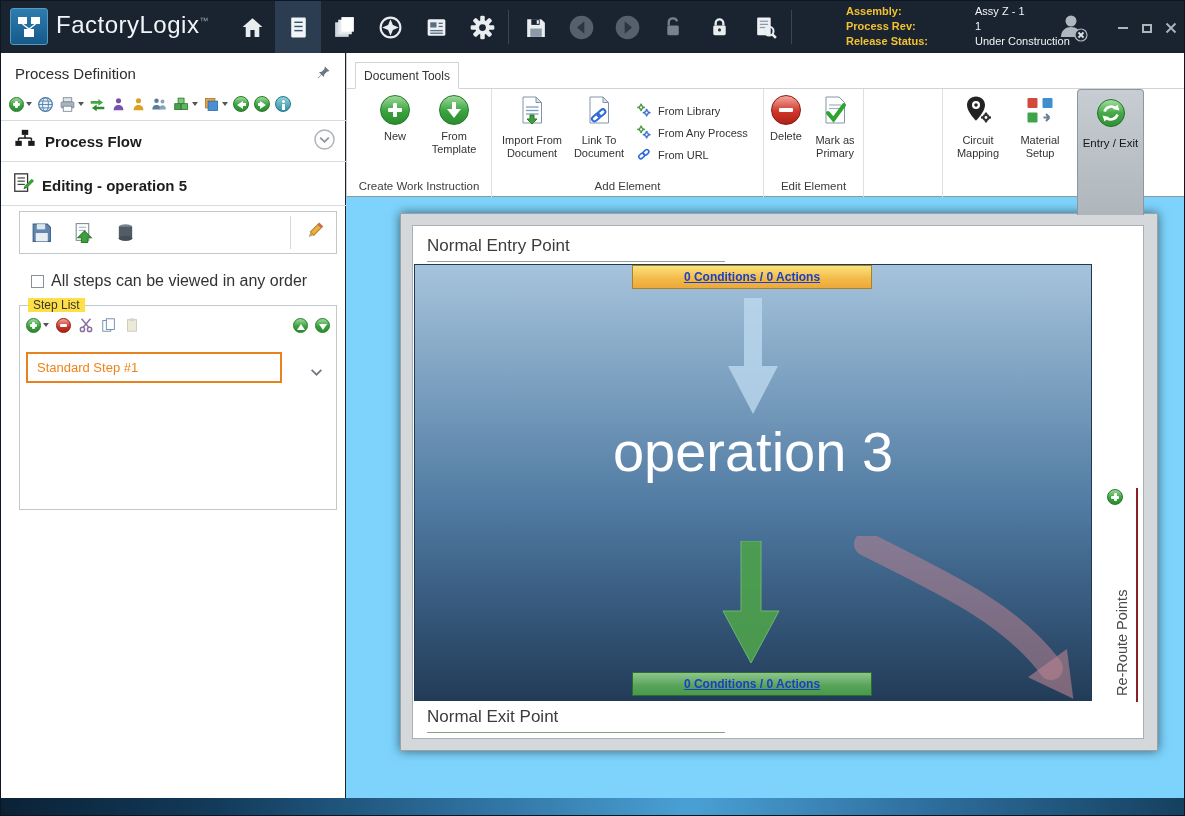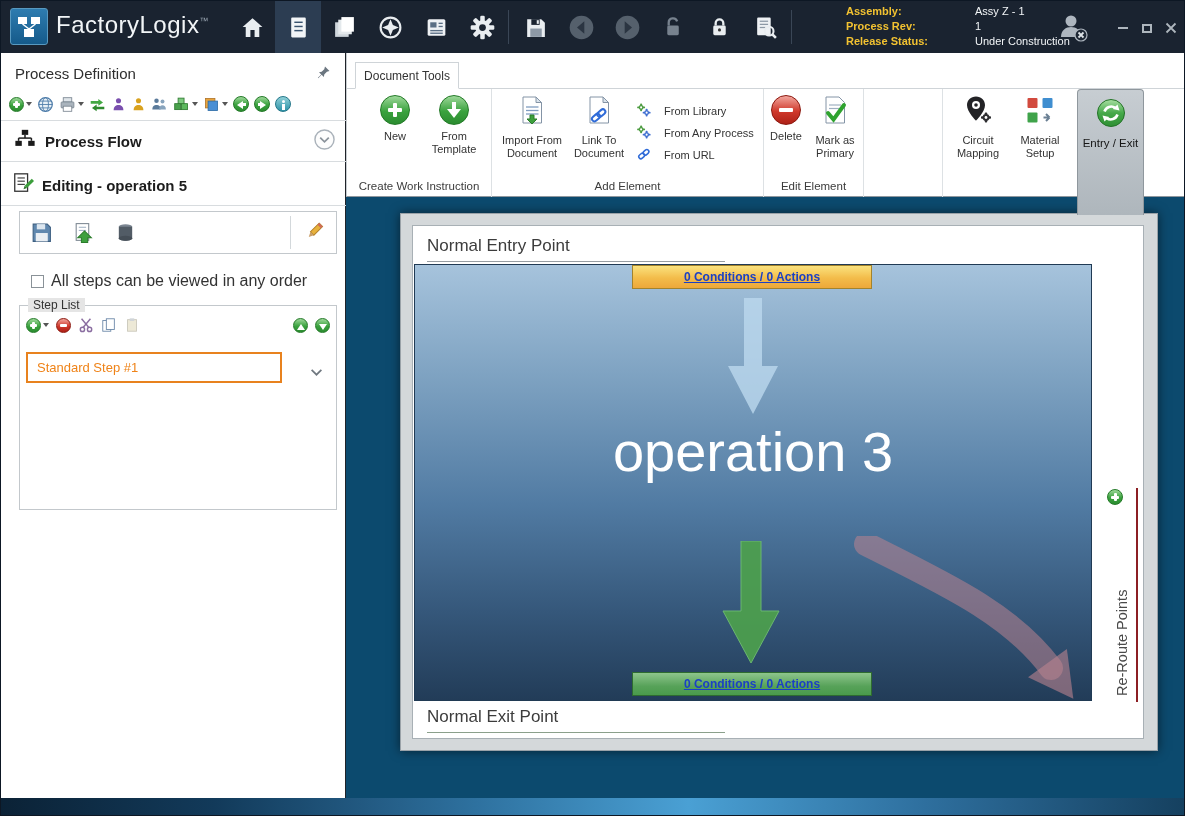--- a/index.html
+++ b/index.html
@@ -42,21 +42,21 @@
   .edit-row .ic { margin-left:11px; }
   .edit-label { margin-left:8px; font-size:15px; font-weight:bold; color:#1d1d1d; }
   .edit-toolbar { position:absolute; left:18px; top:158px; width:318px; height:43px; border:1px solid #c3c8cc; display:flex; align-items:center; }
   .edit-toolbar .tbi { width:42px; display:flex; justify-content:center; cursor:pointer; }
   .edit-toolbar .vsep { position:absolute; left:270px; top:4px; bottom:4px; width:1px; background:#d3d8db; }
   .edit-toolbar .pencil { position:absolute; left:284px; cursor:pointer; }
   .cb-row { position:absolute; left:30px; top:219px; display:flex; align-items:center; gap:7px; }
   .cb { width:13px; height:13px; border:1px solid #8a9298; background:#fff; cursor:pointer; }
   .cb-label { font-size:16px; color:#333; }
   .fieldset { position:absolute; left:18px; top:252px; width:318px; height:205px; border:1px solid #c3c8cc; }
-  .fs-legend { position:absolute; left:8px; top:-8px; background:#e5e5e5; padding:0 5px; font-size:12px; color:#333; }
+  .fs-legend { position:absolute; left:8px; top:-8px; background:#fde047; padding:0 5px; font-size:12px; color:#333; }
   .sl-toolbar { position:absolute; left:6px; right:6px; top:9px; height:20px; display:flex; align-items:center; gap:7px; }
   .sl-spring { flex:1; }
   .step-item { position:absolute; left:6px; top:46px; width:256px; height:31px; border:2px solid #e8821e; background:#fff; display:flex; align-items:center; cursor:pointer; }
   .step-item span { margin-left:9px; font-size:13px; color:#ef8318; }
   .step-chev { position:absolute; left:290px; top:57px; cursor:pointer; }
   
   .circ { border-radius:50%; position:relative; display:inline-block; flex:none; }
   .circ.g { background:linear-gradient(180deg,#9ed89a,#3aa23e 55%,#2b8c30); border:1px solid #237a27; }
   .circ.r { background:linear-gradient(180deg,#f2a79e,#cf382b 55%,#ae2117); border:1px solid #8c170e; }
   .circ.t { background:linear-gradient(180deg,#8fd0d8,#2f93a8); border:1px solid #23778a; }
@@ -72,28 +72,28 @@
   .caret { display:inline-block; width:0; height:0; border-left:3.5px solid transparent; border-right:3.5px solid transparent; border-top:4px solid #555; margin-left:2px; }
   
   .ribbon { position:absolute; left:345px; top:52px; width:840px; height:144px; background:#fff; border-bottom:1px solid #8f979e; border-left:1px solid #c8cdd1; }
   .tabline { position:absolute; left:0; right:0; top:35px; border-top:1px solid #cfd4d8; }
   .ribbon-tab { position:absolute; left:8px; top:9px; width:104px; height:27px; background:#fff; border:1px solid #cfd4d8; border-bottom:1px solid #fff; z-index:2; display:flex; align-items:center; justify-content:center; font-size:12px; color:#333; cursor:pointer; }
   .rgroup { position:absolute; top:36px; height:108px; border-right:1px solid #dde1e4; }
   .rgroup-label { position:absolute; bottom:5px; left:0; right:0; text-align:center; font-size:11.5px; color:#3c3c3c; }
   .rbtn { position:absolute; top:6px; display:flex; flex-direction:column; align-items:center; cursor:pointer; }
   .rbtn .lbl { margin-top:5px; font-size:11px; line-height:12.5px; color:#333; text-align:center; }
   .rmenu { position:absolute; left:145px; top:14px; display:flex; flex-direction:column; gap:6px; }
-  .rmenu-item { display:flex; align-items:center; gap:13px; font-size:11px; color:#333; cursor:pointer; }
+  .rmenu-item { display:flex; align-items:center; gap:7px; font-size:11px; color:#333; cursor:pointer; }
   .rtools { position:absolute; left:595px; top:36px; width:135px; height:108px; border-left:1px solid #dde1e4; }
   
   .entry-tab { position:absolute; left:1076px; top:88px; width:67px; height:126px; background:linear-gradient(180deg,#c7cdd2,#aeb6bc); border:1px solid #8f979d; border-bottom:none; border-radius:4px 4px 0 0; z-index:6; cursor:pointer; }
   .entry-tab .ic { position:absolute; left:50%; top:8px; margin-left:-15px; }
   .entry-tab .lbl { position:absolute; left:0; right:0; top:47px; text-align:center; font-size:11.5px; color:#161616; }
   
-  .workarea { position:absolute; left:345px; top:196px; width:840px; height:601px; background:#0c4a6e;text-decoration:underline; }
+  .workarea { position:absolute; left:345px; top:196px; width:840px; height:601px; background:#7dd3fc;text-decoration:underline; }
   .panel { position:absolute; left:54px; top:16px; width:758px; height:538px; background:#d4d8da; border:1px solid #9aa2a8; box-shadow:0 0 10px rgba(0,0,0,.55); }
   .card { position:absolute; left:11px; top:11px; width:732px; height:514px; background:#fff; border:1px solid #a8b0b5; }
   .entry-head { position:absolute; left:14px; top:10px; width:298px; padding-bottom:5px; border-bottom:1px solid #979da2; font-size:17px; color:#3c3c3c; }
   .exit-head  { position:absolute; left:14px; top:481px; width:298px; padding-bottom:5px; border-bottom:1px solid #8ba08b; font-size:17px; color:#3c3c3c; }
   .opbox { position:absolute; left:1px; top:38px; width:678px; height:437px; border:1px solid #203a54; z-index:1; cursor:pointer;
            background:linear-gradient(180deg,#a6c3dc 0%,#7fa3c2 25%,#517ba3 55%,#35577a 80%,#223c58 100%); }
   .op-title { position:absolute; left:1px; top:193px; width:678px; text-align:center; font-size:56px; font-weight:300; color:#fff; z-index:3; }
   .badge { position:absolute; width:240px; height:24px; display:flex; align-items:center; justify-content:center; font-size:12px; font-weight:bold; color:#1b40c4; text-decoration:underline; z-index:4; cursor:pointer; }
   .badge.entry { left:219px; top:39px; background:linear-gradient(180deg,#fae27e 0%,#f3bc4a 55%,#eda83a 100%); border:1px solid #a3832c; }
   .badge.exit  { left:219px; top:446px; background:linear-gradient(180deg,#8ec58c 0%,#57a259 60%,#4a9a4c 100%); border:1px solid #2e6b30; }

